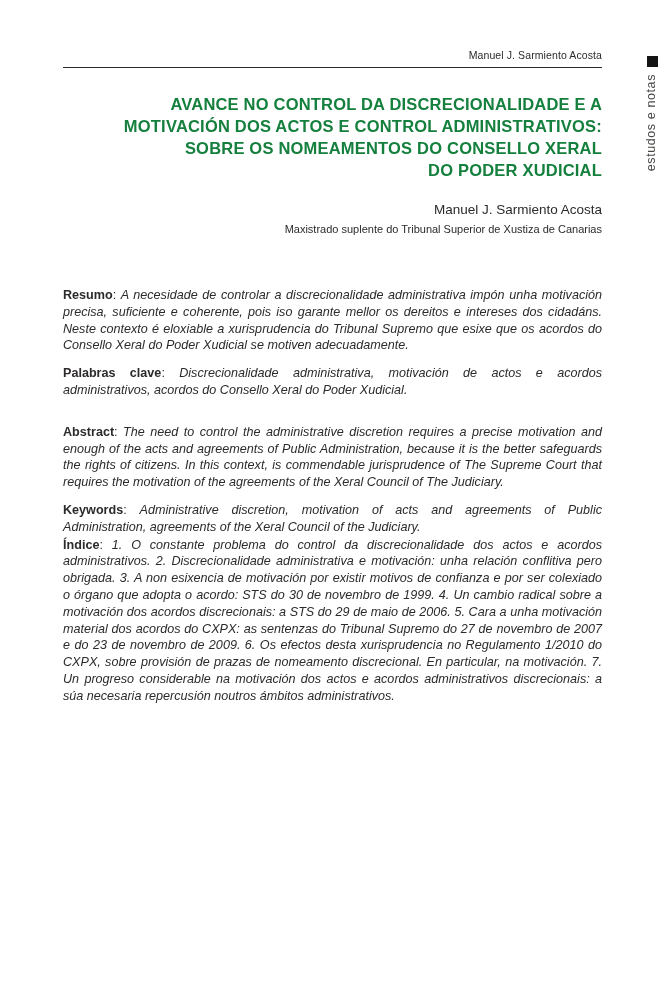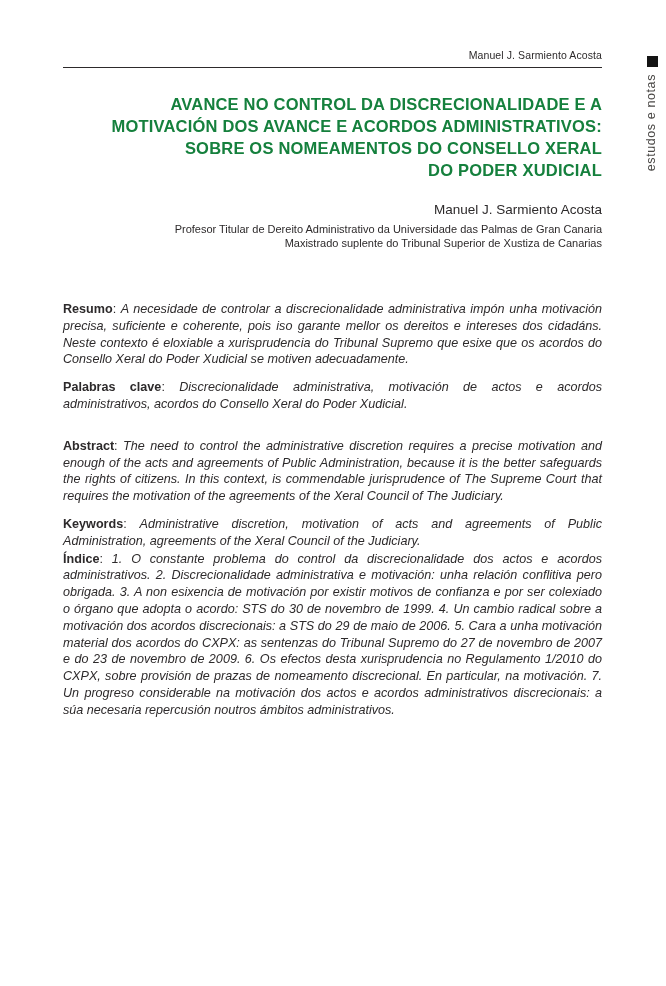--- a/index.html
+++ b/index.html
@@ -105,28 +105,27 @@
 <body>
 
 <div class="page">
 
   <div class="content">
 
     <div class="running-header">Manuel J. Sarmiento Acosta</div>
 
     <div class="title-block">
       <div>AVANCE NO CONTROL DA DISCRECIONALIDADE E A</div>
-      <div>MOTIVACIÓN DOS AVANCE E ACORDOS ADMINISTRATIVOS:</div>
+      <div>MOTIVACIÓN DOS ACTOS E CONTROL ADMINISTRATIVOS:</div>
       <div>SOBRE OS NOMEAMENTOS DO CONSELLO XERAL</div>
       <div>DO PODER XUDICIAL</div>
     </div>
 
     <div class="author-block">
       <div class="author-name">Manuel J. Sarmiento Acosta</div>
-      <div class="affiliation">Profesor Titular de Dereito Administrativo da Universidade das Palmas de Gran Canaria</div>
       <div class="affiliation">Maxistrado suplente do Tribunal Superior de Xustiza de Canarias</div>
     </div>
 
     <div class="sections">
 
       <p class="sec mb-s"><span class="lbl">Resumo</span><span class="sep">: </span><span>A necesidade de controlar a discrecionalidade administrativa impón unha motivación precisa, suficiente e coherente, pois iso garante mellor os dereitos e intereses dos cidadáns. Neste contexto é eloxiable a xurisprudencia do Tribunal Supremo que esixe que os acordos do Consello Xeral do Poder Xudicial se motiven adecuadamente.</span></p>
 
       <p class="sec mb-l"><span class="lbl">Palabras clave</span><span class="sep">: </span><span>Discrecionalidade administrativa, motivación de actos e acordos administrativos, acordos do Consello Xeral do Poder Xudicial.</span></p>
 
       <p class="sec mb-s"><span class="lbl">Abstract</span><span class="sep">: </span><span>The need to control the administrative discretion requires a precise motivation and enough of the acts and agreements of Public Administration, because it is the better safeguards the rights of citizens. In this context, is commendable jurisprudence of The Supreme Court that requires the motivation of the agreements of the Xeral Council of The Judiciary.</span></p>

